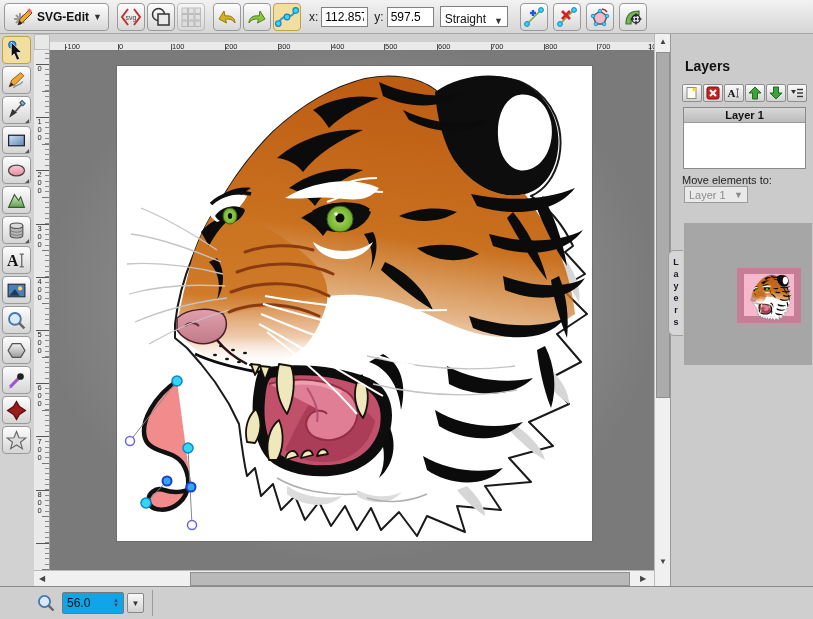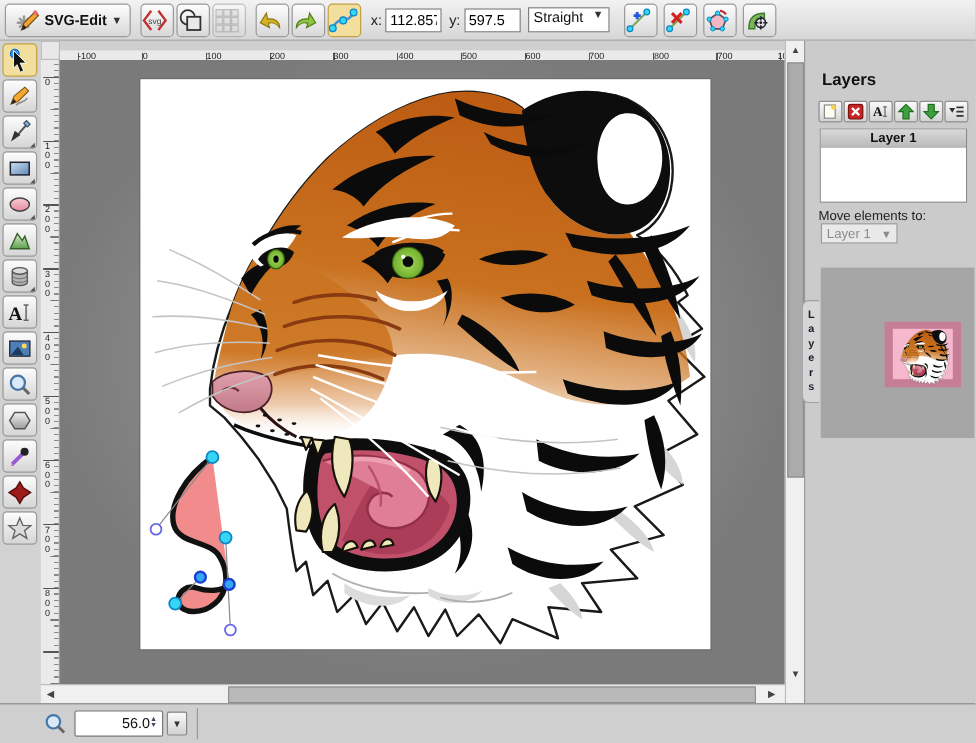--- a/index.html
+++ b/index.html
@@ -5,31 +5,31 @@
   * { margin:0; padding:0; box-sizing:border-box; }
   html,body { width:813px; height:619px; overflow:hidden; }
   body { font-family:"Liberation Sans", sans-serif; background:#CFCFCF; position:relative; font-size:12px; color:#111; }
 
   
   #toolbar { position:absolute; left:0; top:0; width:813px; height:34px;
     background:linear-gradient(#F2F2F2,#D6D6D6); border-bottom:1px solid #A8A8A8;
     display:flex; align-items:center; padding-left:4px; }
   .tbtn { height:28px; min-width:28px; border:1px solid #9A9A9A; border-radius:4px;
     background:linear-gradient(#FDFDFD,#D8D8D8); display:flex; align-items:center;
-    margin-right:2px; }
+    justify-content:center; margin-right:2px; }
   .tbtn.sel { background:#F2DF9E; border-color:#C2A045; }
   .tbtn.disabled { opacity:.55; }
   #logo-btn { padding:0 6px; font-weight:bold; font-size:12px; gap:4px; }
   .caret { font-size:9px; color:#333; }
   .tsep { width:6px; }
   .coord-label { font-size:12px; color:#222; margin:0 3px 0 6px; }
   .coord-input { width:47px; height:20px; border:1px solid #808080; font-size:12px;
     padding:1px 3px; font-family:"Liberation Sans",sans-serif; background:#fff; }
   .selectbox { height:21px; background:#fff; border:1px solid #808080; display:flex;
-    align-items:flex-start; padding:0 4px; margin-left:6px; font-size:12px; gap:8px; }
+    align-items:flex-end; padding:0 4px; margin-left:6px; font-size:12px; gap:8px; }
 
   
   #palette { position:absolute; left:0; top:34px; width:34px; height:552px; background:#D2D2D2; }
   .pbtn { position:absolute; left:2px; width:29px; height:28px; border:1px solid #9A9A9A;
     border-radius:4px; background:linear-gradient(#FDFDFD,#D5D5D5);
     display:flex; align-items:center; justify-content:center; }
   .pbtn.sel { background:#F2DF9E; border-color:#C2A045; }
   .subarrow { position:absolute; right:1px; bottom:0; width:0; height:0;
     border-left:4px solid transparent; border-bottom:4px solid #555; }
 
@@ -86,22 +86,22 @@
   #thumb { position:absolute; left:53px; top:45px; width:64px; height:55px; }
   #layers-tab { position:absolute; left:-3px; top:216px; width:15px; height:86px; background:#D6D6D6;
     border:1px solid #A0A0A0; border-right:none; border-radius:6px 0 0 6px;
     display:flex; align-items:center; justify-content:center; }
   #layers-tab span { font-size:9px; font-weight:bold; color:#1a1a2a;
     writing-mode:vertical-lr; text-orientation:upright; letter-spacing:2px; }
 
   
   #footer { position:absolute; left:0; top:586px; width:813px; height:33px; background:#CFCFCF;
     border-top:1px solid #8A8A8A; display:flex; align-items:center; }
-  #zoom-input { width:74px; height:22px; background:#ffffff; border:1px solid #777; border-radius:2px;
-    margin-left:6px; display:flex; align-items:center; justify-content:flex-end; padding:0 4px; font-size:12px; }
+  #zoom-input { width:62px; height:22px; background:#0ea5e9; border:1px solid #777; border-radius:2px;
+    margin-left:6px; display:flex; align-items:center; justify-content:space-between; padding:0 4px; font-size:12px; }
   .spin { display:flex; flex-direction:column; font-size:6px; color:#446; line-height:5px; }
   #zoom-drop { width:17px; height:20px; border:1px solid #888; border-radius:2px;
     background:linear-gradient(#FAFAFA,#D2D2D2); margin-left:3px; display:flex;
     align-items:center; justify-content:center; font-size:8px; color:#333; }
   #footer-sep { width:1px; height:26px; background:#9A9A9A; margin-left:8px; }
   svg { display:block; }
 </style>
 </head>
 <body>
 

